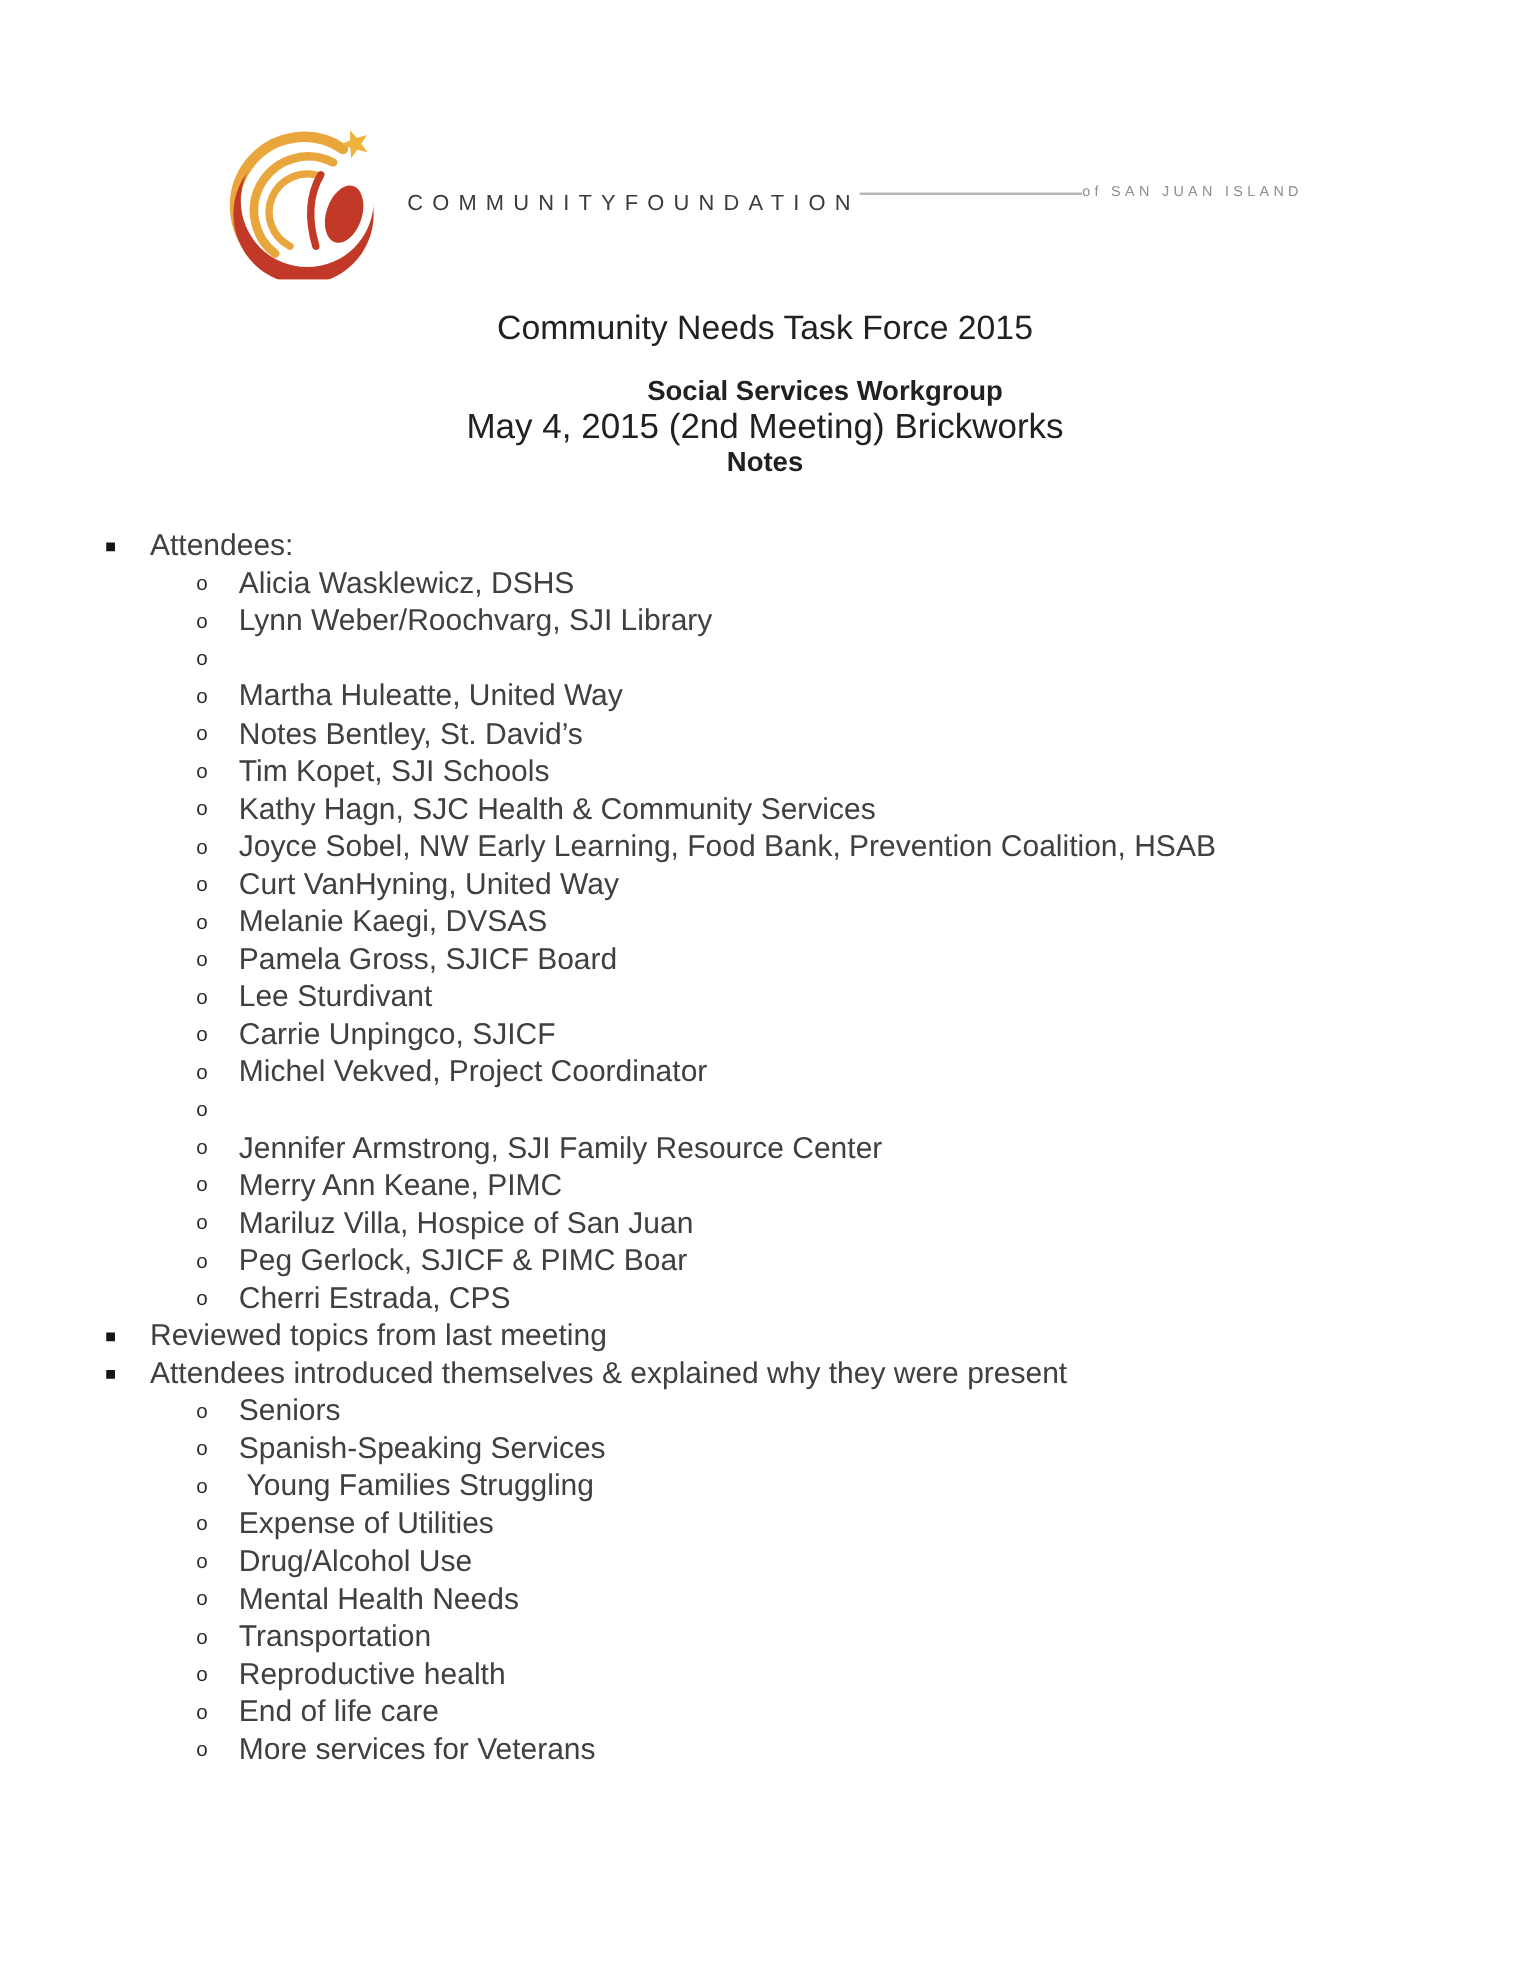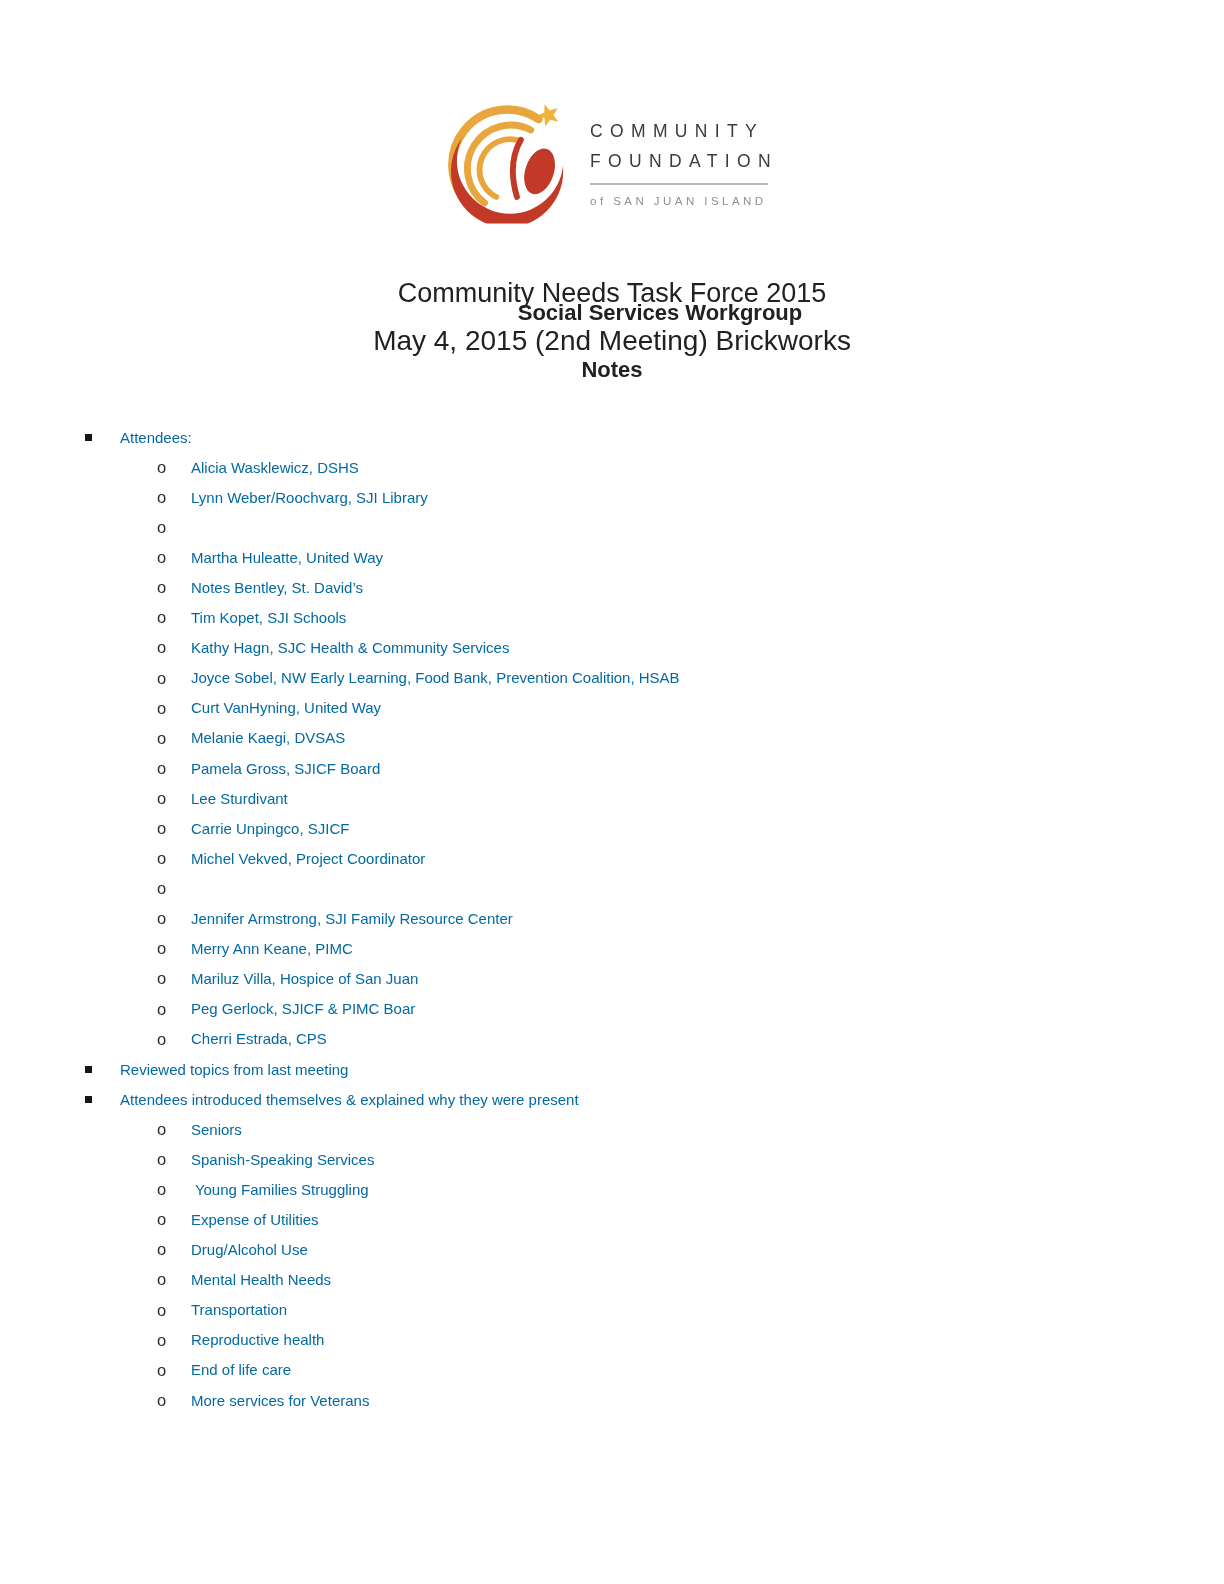--- a/index.html
+++ b/index.html
@@ -11,42 +11,42 @@
     color:#212121;
     overflow:hidden;
   }
 
   
   .logo {
     position:absolute; top:100px; left:50%; transform:translateX(-50%);
     display:flex; align-items:center; gap:16px;
   }
   .logo-icon { width:128px; height:124px; flex:0 0 auto; }
-  .logo-text { display:flex; flex-direction:column; align-items:flex-start; }
+  .logo-text { display:flex; flex-direction:row; align-items:flex-start; }
   .logo-line {
     font-size:17.5px; font-weight:500; color:#3b3b3e;
     letter-spacing:0.42em; line-height:30px; white-space:nowrap;
   }
   .logo-rule { width:178px; height:2px; background:#b8b8b8; margin:7px 0 9px 0; }
   .logo-tagline {
     font-size:11.5px; color:#8f8f8f; letter-spacing:0.30em;
     white-space:nowrap; line-height:14px;
   }
 
   
   .hline { position:absolute; left:0; width:100%; text-align:center; white-space:nowrap; }
-  .doc-title    { top:246px; font-size:27px; line-height:32px;margin-top:31px; }
+  .doc-title    { top:246px; font-size:27px; line-height:32px; }
   .doc-subtitle { top:299px; font-size:22px; line-height:27px; font-weight:bold;margin-left:48px; }
   .doc-meeting  { top:327px; font-size:28px; line-height:27px; }
   .doc-notes    { top:356px; font-size:22px; line-height:27px; font-weight:bold; }
 
   
   .doc-body { position:absolute; top:422px; left:0; right:0; }
   .row { display:flex; align-items:center; height:30.1px; }
-  .row .txt { font-size:15px; white-space:pre; color:#0369a1; }
+  .row .txt { font-size:24px; white-space:pre; color:#404040; }
   .l1 { padding-left:85px; }
   .l1 .marker { width:35px; display:flex; align-items:center; }
   .sq { width:7px; height:7px; background:#161616; display:inline-block; }
   .l2 { padding-left:157px; }
   .l2 .marker { width:34px; font-size:16.5px; color:#2c2c2c; line-height:1; }
 </style>
 </head>
 <body>
 
 <div class="page">

